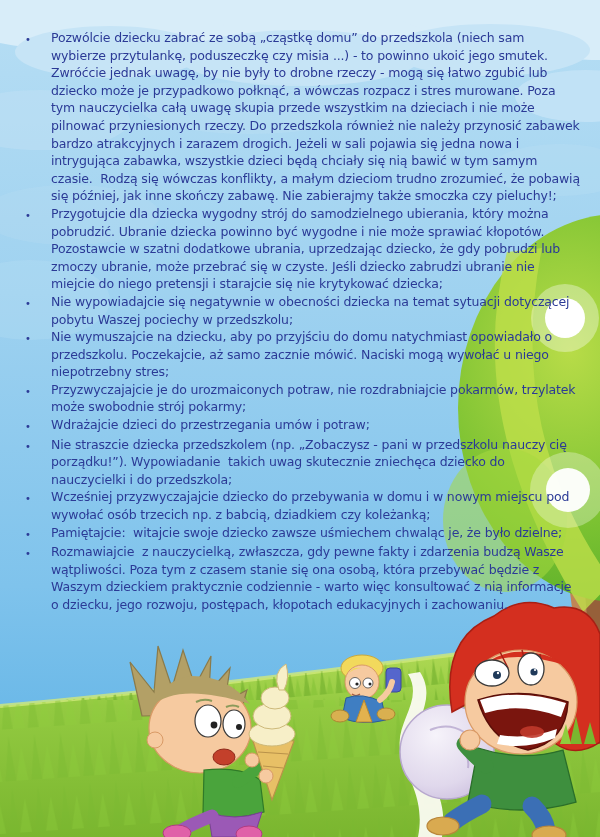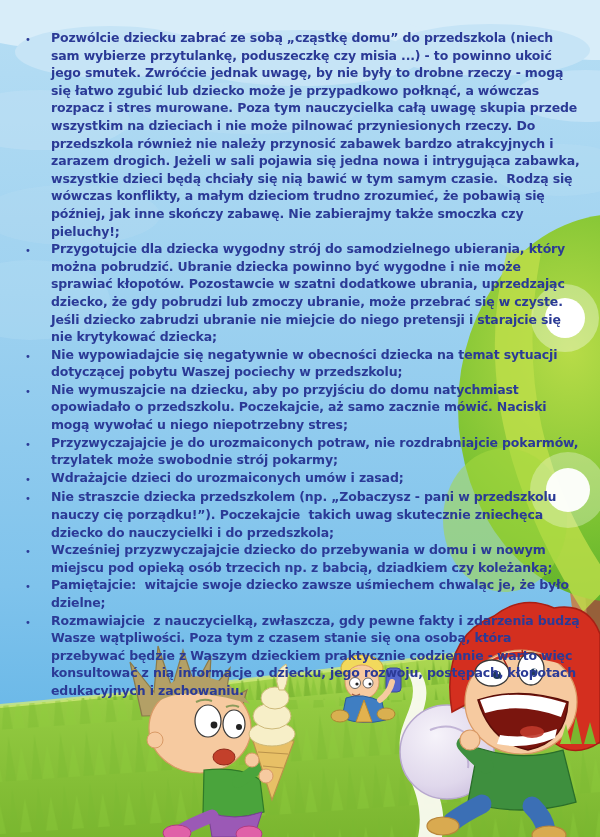--- a/index.html
+++ b/index.html
@@ -37,21 +37,20 @@
   .advice .bullet {
     flex: 0 0 26px;
     font-size: 10px;
     padding-top: 2px;
     text-align: left;
     padding-left: 5px;
   }
   .advice .li-text {
     flex: 1 1 auto;
     white-space: pre-wrap;
-    font-weight: bold;
   }
 </style>
 </head>
 <body>
 
 <div class="page">
 
   <svg class="scene" width="600" height="837" viewBox="0 0 600 837" xmlns="http://www.w3.org/2000/svg">
     <defs>
       <linearGradient id="skyGrad" x1="0" y1="0" x2="0" y2="1">
@@ -242,29 +241,29 @@
       <li>
         <span class="bullet">•</span>
         <span class="li-text">Nie wymuszajcie na dziecku, aby po przyjściu do domu natychmiast opowiadało o przedszkolu. Poczekajcie, aż samo zacznie mówić. Naciski mogą wywołać u niego niepotrzebny stres;</span>
       </li>
       <li>
         <span class="bullet">•</span>
         <span class="li-text">Przyzwyczajajcie je do urozmaiconych potraw, nie rozdrabniajcie pokarmów, trzylatek może swobodnie strój pokarmy;</span>
       </li>
       <li>
         <span class="bullet">•</span>
-        <span class="li-text">Wdrażajcie dzieci do urozmaiconych umów i zasad;</span>
-      </li>
-      <li>
-        <span class="bullet">•</span>
-        <span class="li-text">Nie straszcie dziecka przedszkolem (np. „Zobaczysz - pani w przedszkolu nauczy cię porządku!”). Poczekajcie  takich uwag skutecznie zniechęca dziecko do nauczycielki i do przedszkola;</span>
-      </li>
-      <li>
-        <span class="bullet">•</span>
-        <span class="li-text">Wcześniej przyzwyczajajcie dziecko do przebywania w domu i w nowym miejscu pod opieką osób trzecich np. z babcią, dziadkiem czy koleżanką;</span>
+        <span class="li-text">Wdrażajcie dzieci do przestrzegania umów i potraw;</span>
+      </li>
+      <li>
+        <span class="bullet">•</span>
+        <span class="li-text">Nie straszcie dziecka przedszkolem (np. „Zobaczysz - pani w przedszkolu nauczy cię porządku!”). Wypowiadanie  takich uwag skutecznie zniechęca dziecko do nauczycielki i do przedszkola;</span>
+      </li>
+      <li>
+        <span class="bullet">•</span>
+        <span class="li-text">Wcześniej przyzwyczajajcie dziecko do przebywania w domu i w nowym miejscu pod wywołać osób trzecich np. z babcią, dziadkiem czy koleżanką;</span>
       </li>
       <li>
         <span class="bullet">•</span>
         <span class="li-text">Pamiętajcie:  witajcie swoje dziecko zawsze uśmiechem chwaląc je, że było dzielne;</span>
       </li>
       <li>
         <span class="bullet">•</span>
         <span class="li-text">Rozmawiajcie  z nauczycielką, zwłaszcza, gdy pewne fakty i zdarzenia budzą Wasze wątpliwości. Poza tym z czasem stanie się ona osobą, która przebywać będzie z Waszym dzieckiem praktycznie codziennie - warto więc konsultować z nią informacje o dziecku, jego rozwoju, postępach, kłopotach edukacyjnych i zachowaniu.</span>
       </li>
     </ul>

